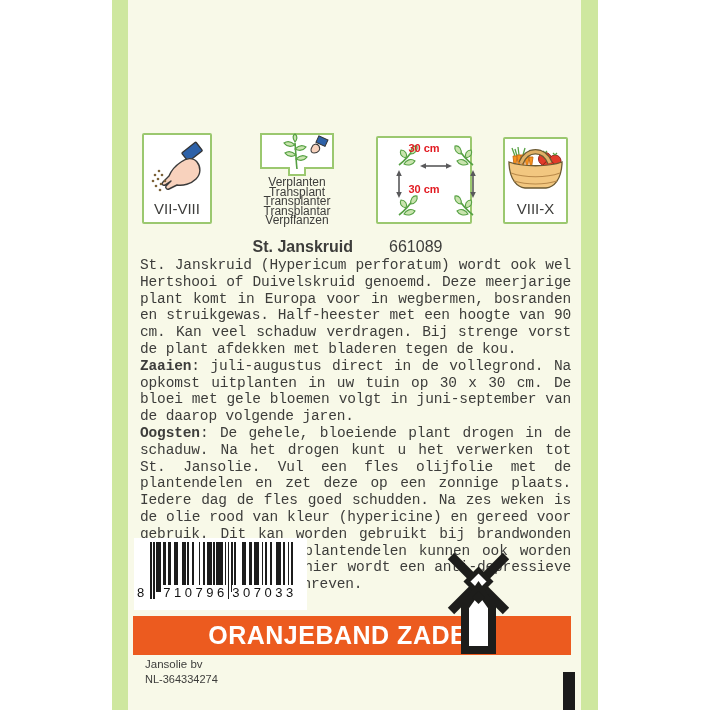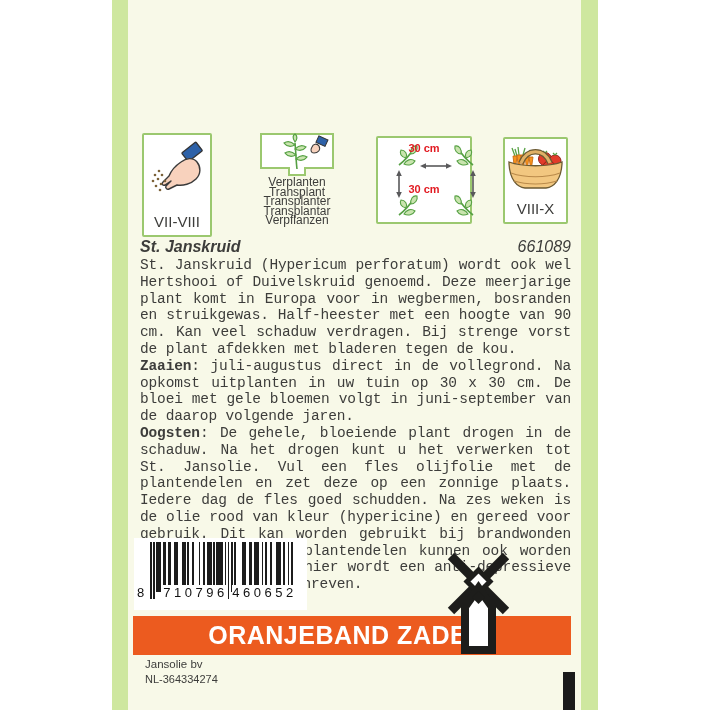--- a/index.html
+++ b/index.html
@@ -4,31 +4,31 @@
 <style>
   html,body{margin:0;padding:0;}
   body{width:710px;height:710px;background:#ffffff;font-family:"Liberation Sans",sans-serif;}
   .page{position:relative;width:710px;height:710px;background:#fff;overflow:hidden;}
   .packet{position:absolute;left:112px;top:0;width:486px;height:710px;background:var(--paper,#f8f9e8);}
   .edge{position:absolute;top:0;height:710px;background:var(--edge,#cee79f);}
   .edge.left{left:0;width:16px;}
   .edge.right{left:469px;width:17px;}
 
   .icon-box{position:absolute;background:#fff;border:2px solid var(--box_border,#9bc86f);border-radius:2px;box-sizing:border-box;padding-left:12px;}
-  .box1{left:30px;top:133px;width:70px;height:104px;}
+  .box1{left:30px;top:133px;width:70px;height:91px;}
   .box3{left:264px;top:136px;width:96px;height:88px;}
   .box4{left:391px;top:137px;width:65px;height:87px;}
   .box2wrap{position:absolute;left:148px;top:133px;width:74px;height:92px;}
   .box-label{position:absolute;bottom:5px;left:0;width:100%;text-align:center;font-size:15px;color:var(--text,#3d3d3b);}
   .tp-lines{position:absolute;left:0;top:45px;width:74px;text-align:center;font-size:12px;line-height:9.6px;color:var(--text,#3d3d3b);}
   .cm{position:absolute;left:0;width:100%;text-align:center;font-size:11px;font-weight:bold;color:var(--red,#e21b22);}
   .cm.top{top:4px;}
   .cm.mid{top:45px;}
 
-  .titlerow{position:absolute;left:28px;top:238px;width:431px;display:flex;justify-content:space-between;align-items:baseline;color:var(--text,#3d3d3b);font-style:italic;}
+  .titlerow{position:absolute;left:20px;top:238px;width:431px;display:flex;justify-content:center;align-items:baseline;color:var(--text,#3d3d3b);}
   .title{font-weight:bold;font-size:16px;}
   .artno{font-size:16px;margin-left:36px;}
   .bodytext{position:absolute;left:28px;top:257px;width:431px;font-size:14.5px;line-height:16.8px;letter-spacing:-0.15px;color:var(--text,#3d3d3b);text-align:justify;font-family:Liberation Mono, monospace;}
   .bodytext p{margin:0;}
 
   .barcode{position:absolute;left:22px;top:538px;width:173px;height:72px;background:#fff;}
   .barcode svg{position:absolute;left:16px;top:4px;fill:#1c1c1c;}
   .bd{position:absolute;top:47px;font-size:13px;color:#111;background:#fff;height:15px;}
   .bd.d0{left:3px;}
   .bd.g1{left:29px;width:65px;text-align:center;letter-spacing:3.5px;}
@@ -215,21 +215,21 @@
           <rect x="74" y="0" width="1" height="50"></rect>
           <rect x="78" y="0" width="1" height="50"></rect>
           <rect x="79" y="0" width="1" height="50"></rect>
           <rect x="80" y="0" width="1" height="50"></rect>
           <rect x="82" y="0" width="1" height="50"></rect>
           <rect x="85" y="0" width="1" height="50"></rect>
           <rect x="87" y="0" width="1" height="50"></rect>
         </svg>
       <span class="bd d0">8</span>
       <span class="bd g1">710796</span>
-      <span class="bd g2">460652</span>
+      <span class="bd g2">307033</span>
     </div>
 
     <div class="banner">
       <span class="banner-text">ORANJEBAND ZADEN</span>
     </div>
 
     <svg class="windmill" width="77" height="104" viewBox="0 0 77 104">
       <line x1="11" y1="5" x2="66" y2="60" stroke="#1d1d1b" stroke-width="9"></line>
       <line x1="66" y1="5" x2="11" y2="60" stroke="#1d1d1b" stroke-width="9"></line>
       <polygon points="38.5,19 50,30.5 38.5,42 27,30.5" fill="#ffffff" stroke="#1d1d1b" stroke-width="5"></polygon>

